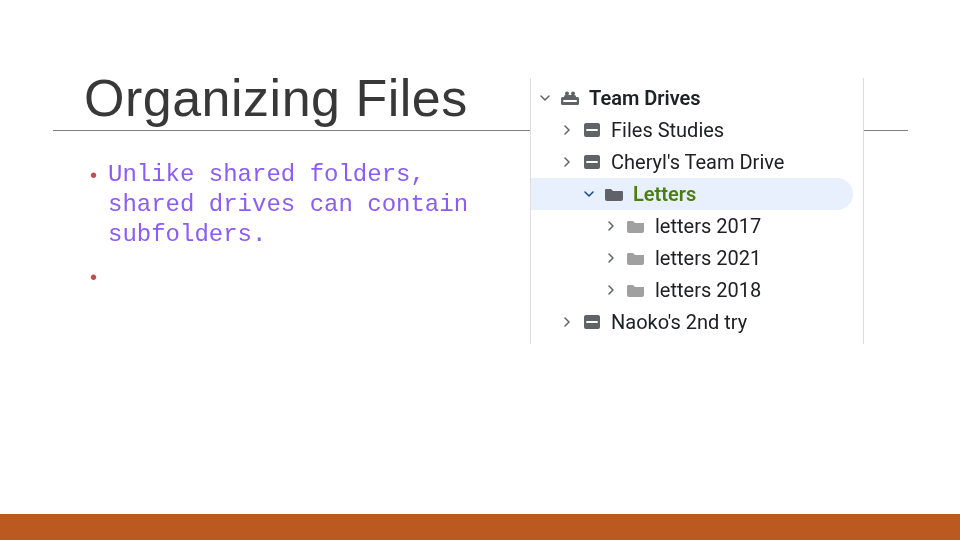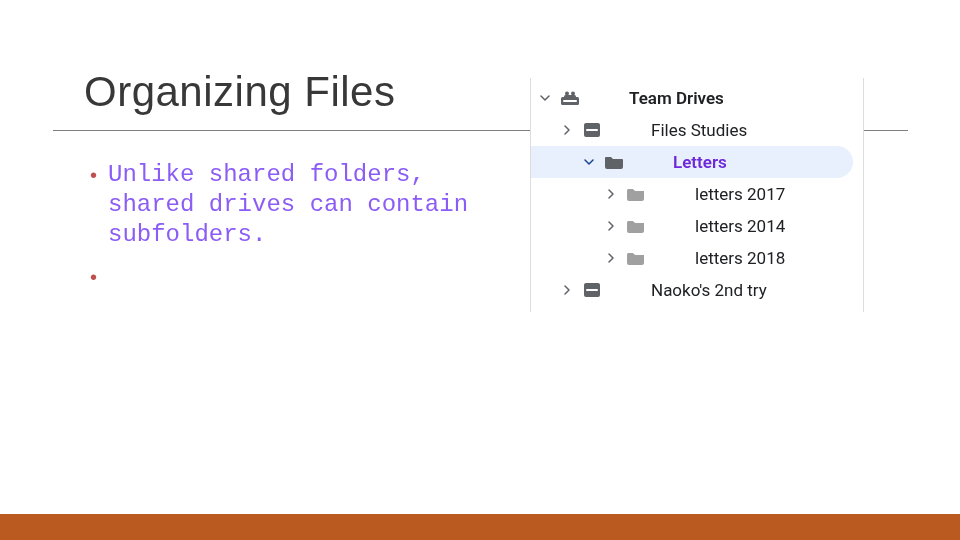--- a/index.html
+++ b/index.html
@@ -16,21 +16,21 @@
     width: 960px;
     height: 540px;
     position: relative;
     box-sizing: border-box;
   }
   .title {
     position: absolute;
     left: 84px;
     top: 68px;
     font-family: "Calibri Light", "Segoe UI Light", "Segoe UI", sans-serif;
-    font-size: 42px;
+    font-size: 52px;
     font-weight: 300;
     color: #383838;
     letter-spacing: 0.5px;
   }
   .title-rule {
     position: absolute;
     left: 53px;
     top: 130px;
     width: 855px;
     height: 0;
@@ -79,38 +79,37 @@
     height: 32px;
     font-size: 14px;
     white-space: nowrap;
   }
   .tree-row.sel {
     background: #e8f0fe;
     color: #1e4fa5;
     border-radius: 0 16px 16px 0;
     margin-right: 10px;
   }
-  .tree-row.sel .tree-label { font-weight: 600; color:#6d28d9;}
+  .tree-row.sel .tree-label { font-weight: 600; color:#4d7c0f;}
   .tree-row.bold .tree-label { font-weight: 600; }
   .indent { display:inline-block; height:1px; }
   .arrow {
     width: 16px; height: 16px; display:flex; align-items:center; justify-content:center;
     flex: 0 0 16px;
     margin-right: 2px;
   }
   .arrow svg { display:block; }
   .ico {
     width: 22px; height: 22px; display:flex; align-items:center; justify-content:center;
     flex: 0 0 22px;
     margin: 0 8px 0 4px;
   }
   .tree-label {
     color: #202124;
-    font-size: 17px;
-    margin-left: 40px;
+    font-size: 20px;
   }
   .footer-bar {
     position: absolute;
     left: 0;
     bottom: 0;
     width: 960px;
     height: 26px;
     background: #bb5a20;
   }
 </style>
@@ -161,20 +160,35 @@
       </span>
       <span class="ico">
         <svg width="20" height="18" viewBox="0 0 20 18">
           <rect x="2" y="2" width="16" height="14" rx="2" fill="#5f6368"></rect>
           <rect x="4" y="8" width="12" height="2" rx="1" fill="#fff"></rect>
         </svg>
       </span>
       <span class="tree-label">Files Studies</span>
     </div>
 
+    <div class="tree-row">
+      <span class="indent" style="width:28px"></span>
+      <span class="arrow">
+        <svg width="10" height="10" viewBox="0 0 10 10">
+            <path d="M3 1 L7 5 L3 9" fill="none" stroke="#5f6368" stroke-width="1.5" stroke-linecap="round" stroke-linejoin="round"></path>
+          </svg>
+      </span>
+      <span class="ico">
+        <svg width="20" height="18" viewBox="0 0 20 18">
+          <rect x="2" y="2" width="16" height="14" rx="2" fill="#5f6368"></rect>
+          <rect x="4" y="8" width="12" height="2" rx="1" fill="#fff"></rect>
+        </svg>
+      </span>
+      <span class="tree-label">Cheryl's Team Drive</span>
+    </div>
 
 
     <div class="tree-row sel">
       <span class="indent" style="width:50px"></span>
       <span class="arrow">
         <svg width="10" height="10" viewBox="0 0 10 10">
             <path d="M1 3 L5 7 L9 3" fill="none" stroke="#17468f" stroke-width="1.5" stroke-linecap="round" stroke-linejoin="round"></path>
           </svg>
       </span>
       <span class="ico">
@@ -205,21 +219,21 @@
       <span class="arrow">
         <svg width="10" height="10" viewBox="0 0 10 10">
             <path d="M3 1 L7 5 L3 9" fill="none" stroke="#5f6368" stroke-width="1.5" stroke-linecap="round" stroke-linejoin="round"></path>
           </svg>
       </span>
       <span class="ico">
         <svg width="20" height="16" viewBox="0 0 20 16">
           <path d="M2 3h5l2 2h9v8a2 2 0 0 1-2 2H3a2 2 0 0 1-2-2V4z" fill="#a0a0a0"></path>
         </svg>
       </span>
-      <span class="tree-label">letters 2014</span>
+      <span class="tree-label">letters 2021</span>
     </div>
 
     <div class="tree-row">
       <span class="indent" style="width:72px"></span>
       <span class="arrow">
         <svg width="10" height="10" viewBox="0 0 10 10">
             <path d="M3 1 L7 5 L3 9" fill="none" stroke="#5f6368" stroke-width="1.5" stroke-linecap="round" stroke-linejoin="round"></path>
           </svg>
       </span>
       <span class="ico">

